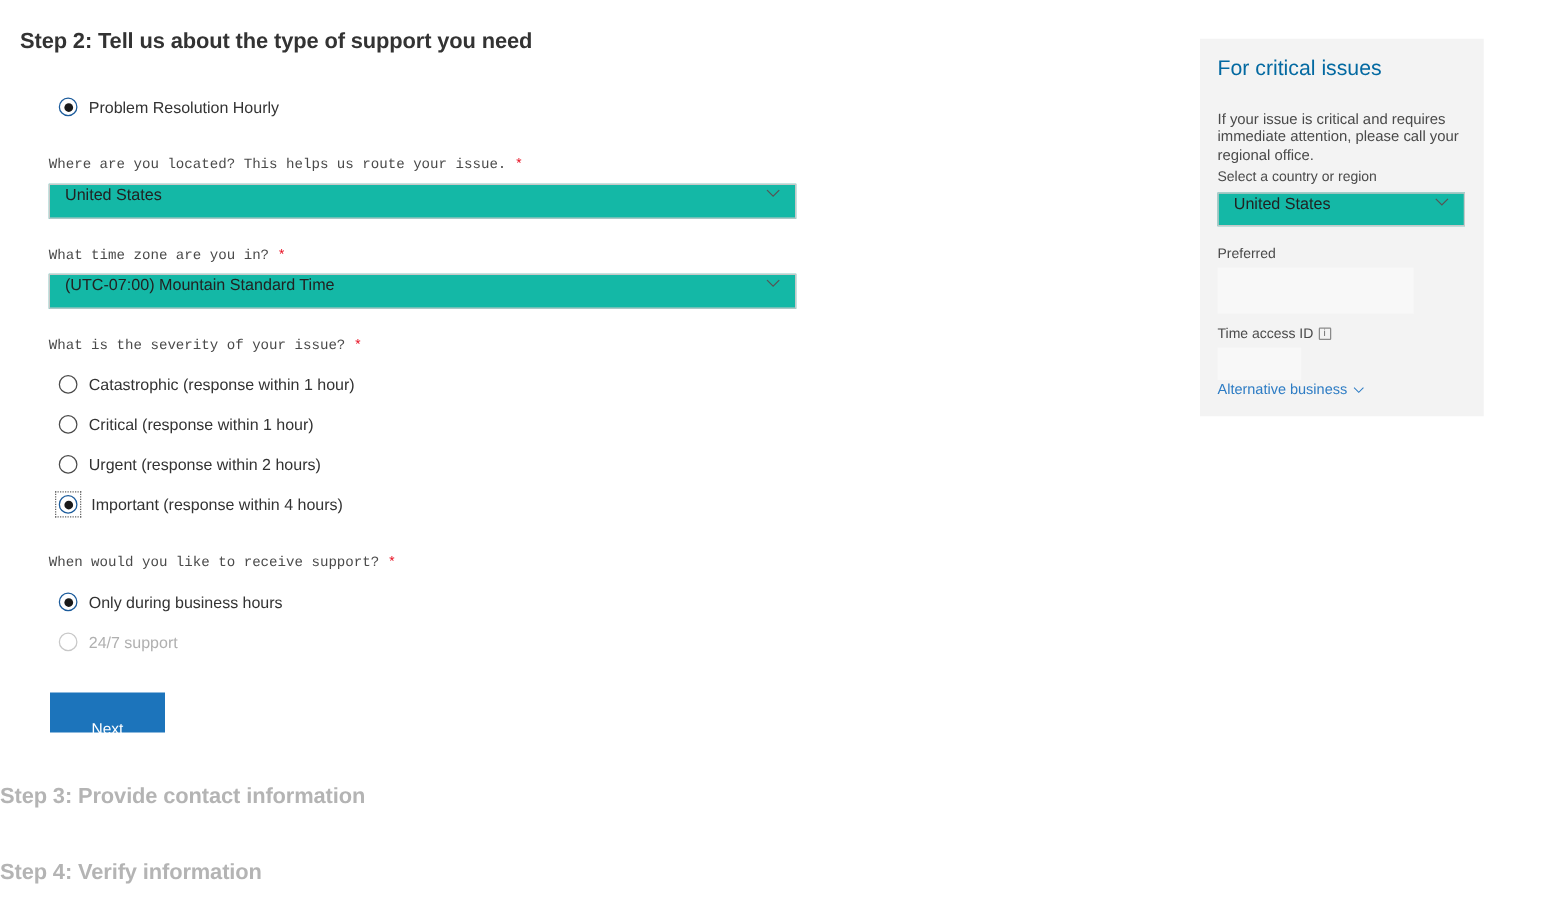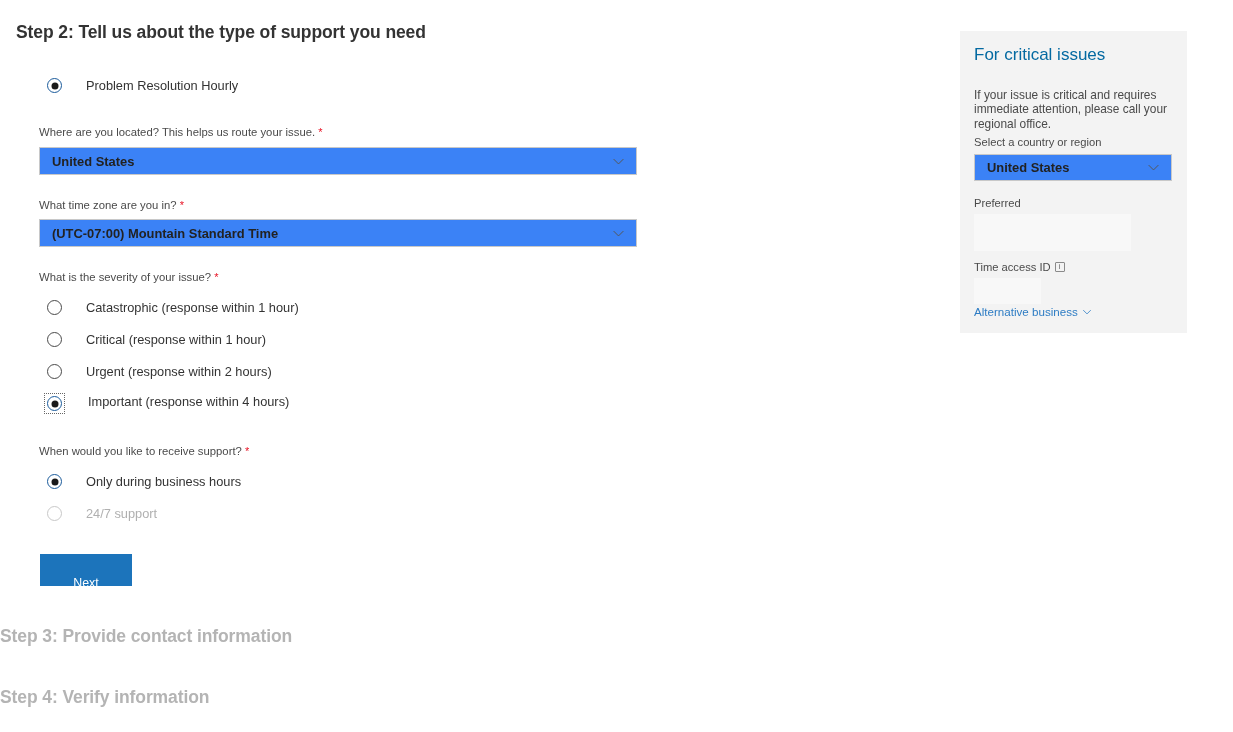--- a/index.html
+++ b/index.html
@@ -29,21 +29,22 @@
     color: #b4b4b4;
     font-weight: bold;
   }
   .step-title.step3 { position: absolute; left: 0; top: 626px; }
   .step-title.step4 { position: absolute; left: 0; top: 687px; }
 
   
   .radio-row {
     position: absolute;
     display: flex;
-    gap: 24px;
+    align-items: center;
+    gap: 9px;
   }
   .radio {
     width: 15px;
     height: 15px;
     border-radius: 50%;
     border: 1.4px solid #1b5b9b;
     box-sizing: border-box;
     background: #ffffff;
     flex: 0 0 auto;
     position: relative;
@@ -86,41 +87,40 @@
   #radio-sev-3 { left: 45px; top: 394px; }
   #radio-hours-0 { left: 47px; top: 474px; }
   #radio-hours-1 { left: 47px; top: 506px; }
 
   
   .field-label {
     position: absolute;
     font-size: 11.3px;
     color: #4a4a4a;
     white-space: nowrap;
+    font-family: Liberation Mono, monospace;
   }
   .req {
     color: #e81123;
     font-size: 11px;
   }
   #label-location { left: 39px; top: 126px; }
   #label-timezone { left: 39px; top: 199px; }
   #label-severity { left: 39px; top: 271px; }
   #label-hours    { left: 39px; top: 445px; }
 
   
   .dropdown {
     position: absolute;
     box-sizing: border-box;
     border: 1px solid #c8c8c8;
-    background: #3b82f6;
+    background: #14b8a6;
     display: flex;
-    align-items: center;
     justify-content: space-between;
     padding: 0 11px 0 12px;
-    font-weight: bold;
   }
   .dropdown .value {
     font-size: 12.9px;
     color: #222222;
     white-space: nowrap;
   }
   .chev {
     width: 13px;
     height: 13px;
     flex: 0 0 auto;

